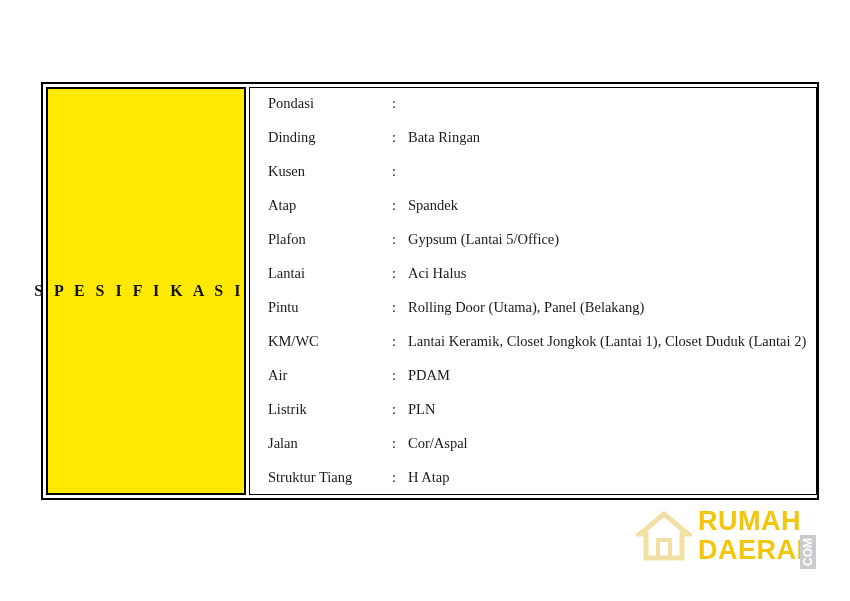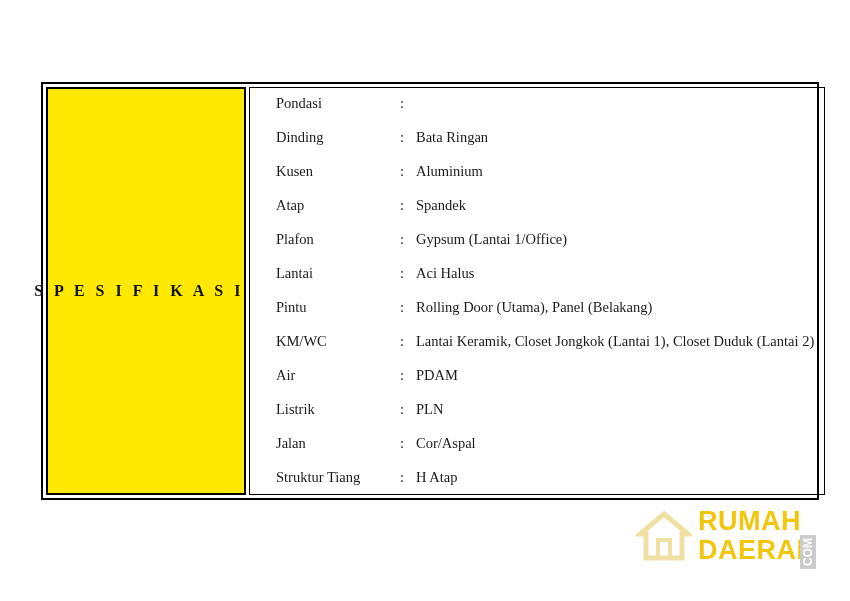--- a/index.html
+++ b/index.html
@@ -47,21 +47,21 @@
     color: #111111;
     text-align: center;
     white-space: nowrap;
   }
 
   .spec-table-cell {
     flex: 1 1 auto;
     border: 1px solid #000000;
     margin: 3px 3px 3px 0;
     box-sizing: border-box;
-    padding: 8px 0 8px 12px;
+    padding: 8px 0 8px 4px;
     display: flex;
     flex-direction: column;
     justify-content: space-between;
   }
 
   .spec-row {
     display: flex;
     align-items: baseline;
     padding: 0 10px 0 14px;
     font-size: 14.5px;
@@ -153,31 +153,30 @@
       <span class="spec-colon">:</span>
     </div>
     <div class="spec-row">
       <span class="spec-key">Dinding</span>
       <span class="spec-colon">:</span>
       <span class="spec-value">Bata Ringan</span>
     </div>
     <div class="spec-row">
       <span class="spec-key">Kusen</span>
       <span class="spec-colon">:</span>
-      <span class="spec-value">Aluminium</span>
     </div>
     <div class="spec-row">
       <span class="spec-key">Atap</span>
       <span class="spec-colon">:</span>
       <span class="spec-value">Spandek</span>
     </div>
     <div class="spec-row">
       <span class="spec-key">Plafon</span>
       <span class="spec-colon">:</span>
-      <span class="spec-value">Gypsum (Lantai 1/Office)</span>
+      <span class="spec-value">Gypsum (Lantai 5/Office)</span>
     </div>
     <div class="spec-row">
       <span class="spec-key">Lantai</span>
       <span class="spec-colon">:</span>
       <span class="spec-value">Aci Halus</span>
     </div>
     <div class="spec-row">
       <span class="spec-key">Pintu</span>
       <span class="spec-colon">:</span>
       <span class="spec-value">Rolling Door (Utama), Panel (Belakang)</span>

